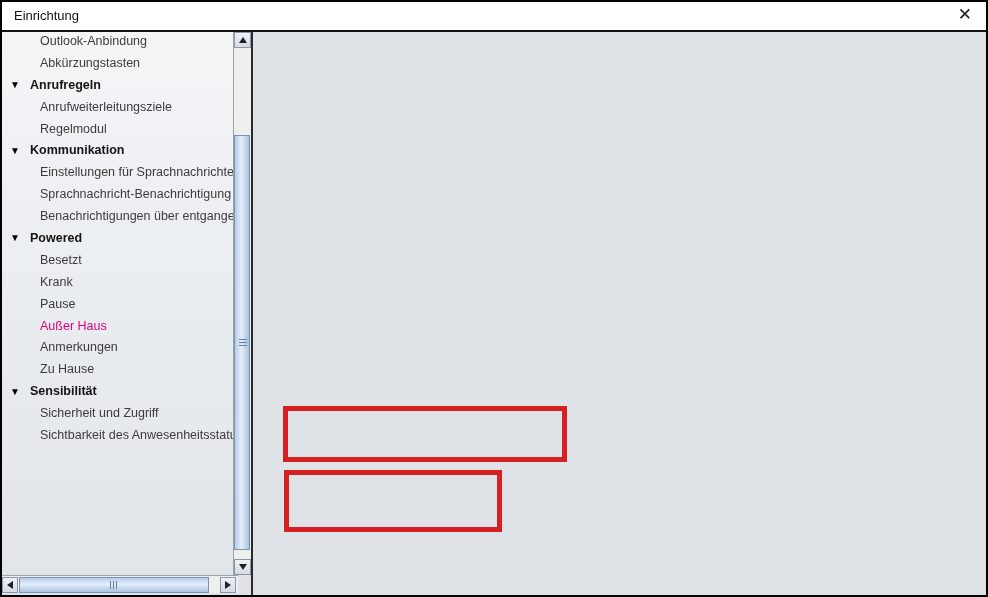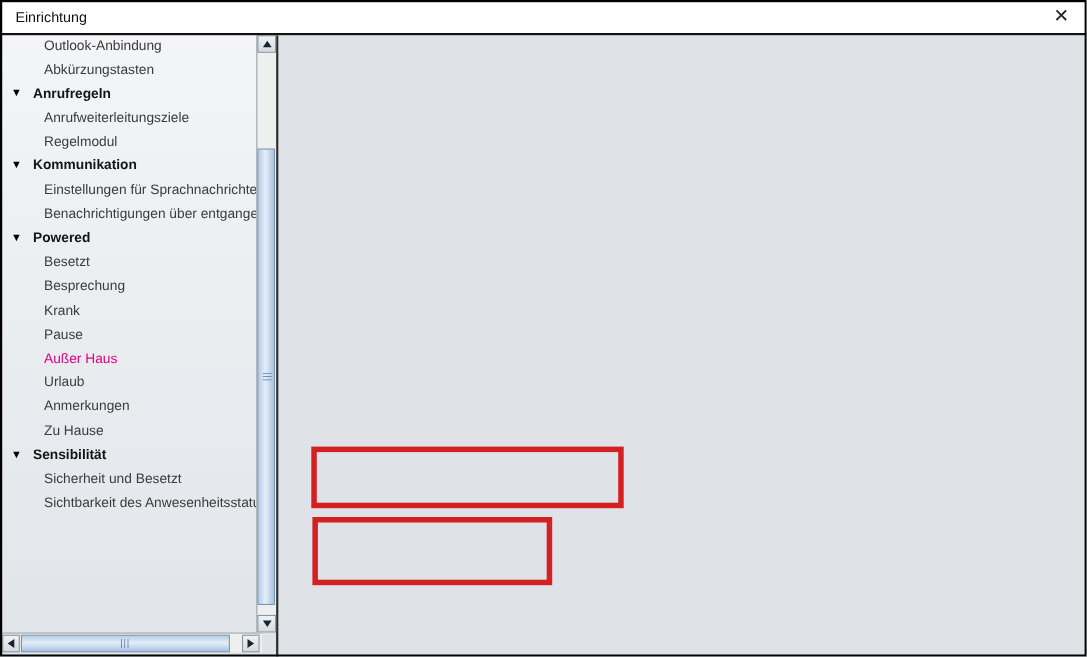--- a/index.html
+++ b/index.html
@@ -109,56 +109,53 @@
           <span class="tlabel">Regelmodul</span>
         </div>
         <div class="trow cat">
           <span class="tri">▼</span>
           <span class="tlabel">Kommunikation</span>
         </div>
         <div class="trow leaf">
           <span class="tlabel">Einstellungen für Sprachnachrichten</span>
         </div>
         <div class="trow leaf">
+          <span class="tlabel">Sprachnachricht-Benachrichtigung</span>
+        </div>
+        <div class="trow leaf">
           <span class="tlabel">Benachrichtigungen über entgangene An</span>
         </div>
         <div class="trow cat">
           <span class="tri">▼</span>
           <span class="tlabel">Powered</span>
         </div>
         <div class="trow leaf">
           <span class="tlabel">Besetzt</span>
         </div>
         <div class="trow leaf">
-          <span class="tlabel">Besprechung</span>
-        </div>
-        <div class="trow leaf">
           <span class="tlabel">Krank</span>
         </div>
         <div class="trow leaf">
           <span class="tlabel">Pause</span>
         </div>
         <div class="trow leaf sel">
           <span class="tlabel">Außer Haus</span>
-        </div>
-        <div class="trow leaf">
-          <span class="tlabel">Urlaub</span>
         </div>
         <div class="trow leaf">
           <span class="tlabel">Anmerkungen</span>
         </div>
         <div class="trow leaf">
           <span class="tlabel">Zu Hause</span>
         </div>
         <div class="trow cat">
           <span class="tri">▼</span>
           <span class="tlabel">Sensibilität</span>
         </div>
         <div class="trow leaf">
-          <span class="tlabel">Sicherheit und Besetzt</span>
+          <span class="tlabel">Sicherheit und Zugriff</span>
         </div>
         <div class="trow leaf">
           <span class="tlabel">Sichtbarkeit des Anwesenheitsstatus</span>
         </div>
       </div>
   </div>
 
   <div class="vscroll">
     <div class="vthumb">
         <div class="grip-h"></div>

